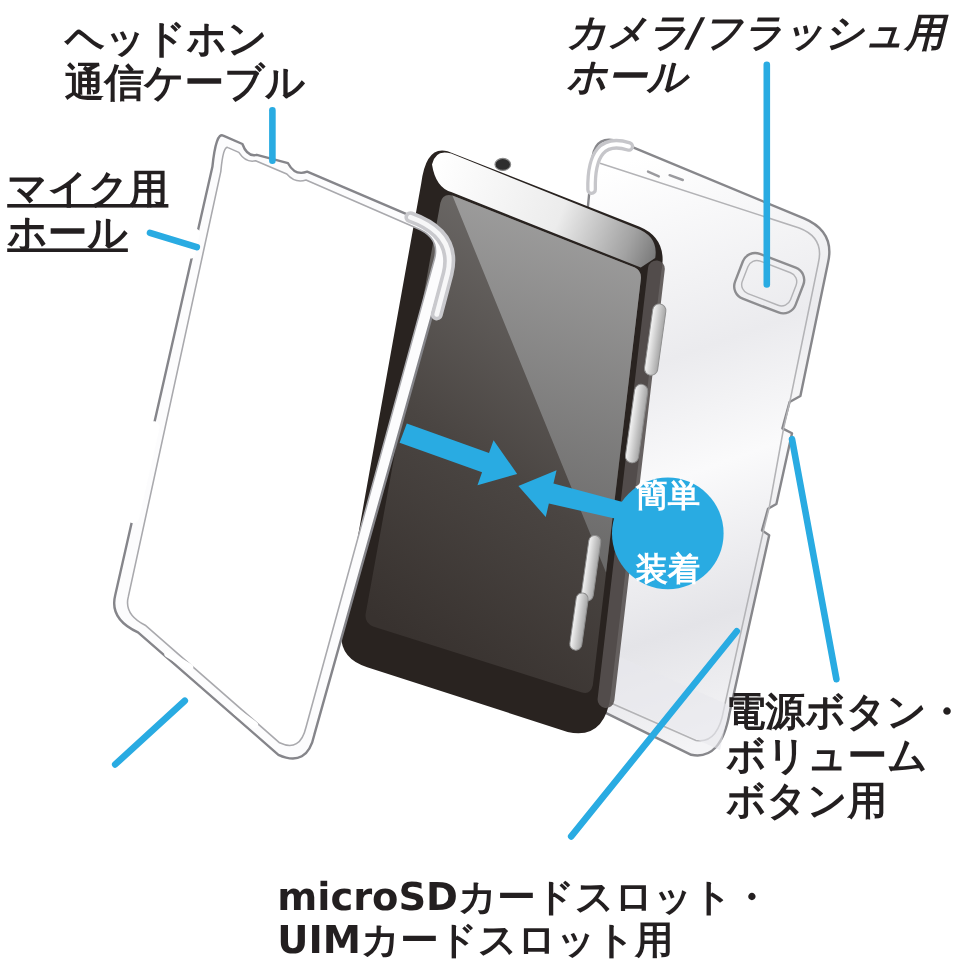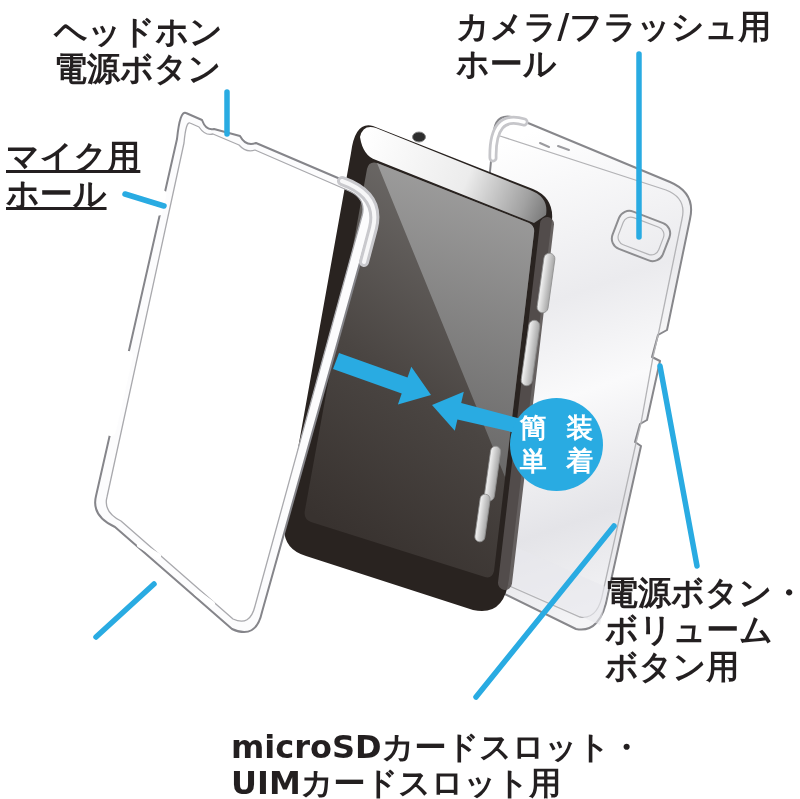--- a/index.html
+++ b/index.html
@@ -30,23 +30,23 @@
     position:absolute;
     left:510px;top:398px;
     width:93px;height:93px;
     border-radius:50%;
     background:var(--accent);
     color:#ffffff;
     font-weight:700;
     font-size:27px;
     line-height:1.2;
     display:flex;
-    flex-direction:row;
+    flex-direction:column;
     align-items:center;
-    justify-content:flex-end;
+    justify-content:space-between;
     text-align:center;
   }
   .accent-fill{fill:var(--accent);}
   .accent-stroke{stroke:var(--accent);}
 </style>
 </head>
 <body>
 
 <div class="stage">
 
@@ -137,24 +137,24 @@
       <path d="M 125,194 L 164,206"></path>
       <path d="M 639,54 L 639,237"></path>
       <path d="M 96,637 L 154,584"></path>
       <path d="M 660,366 L 697,566"></path>
       <path d="M 614,526 L 476,697"></path>
     </g>
   </svg>
 
   <div class="label" style="left:54px;top:14px;">
     <span>ヘッドホン</span>
-    <span>電源ボタン</span>
+    <span>通信ケーブル</span>
   </div>
 
-  <div class="label" style="left:456px;top:9px;">
+  <div class="label" style="left:472px;top:9px;font-style:italic;">
     <span>カメラ/フラッシュ用</span>
     <span>ホール</span>
   </div>
 
   <div class="label" style="left:6px;top:139px;text-decoration:underline;">
     <span>マイク用</span>
     <span>ホール</span>
   </div>
 
 

